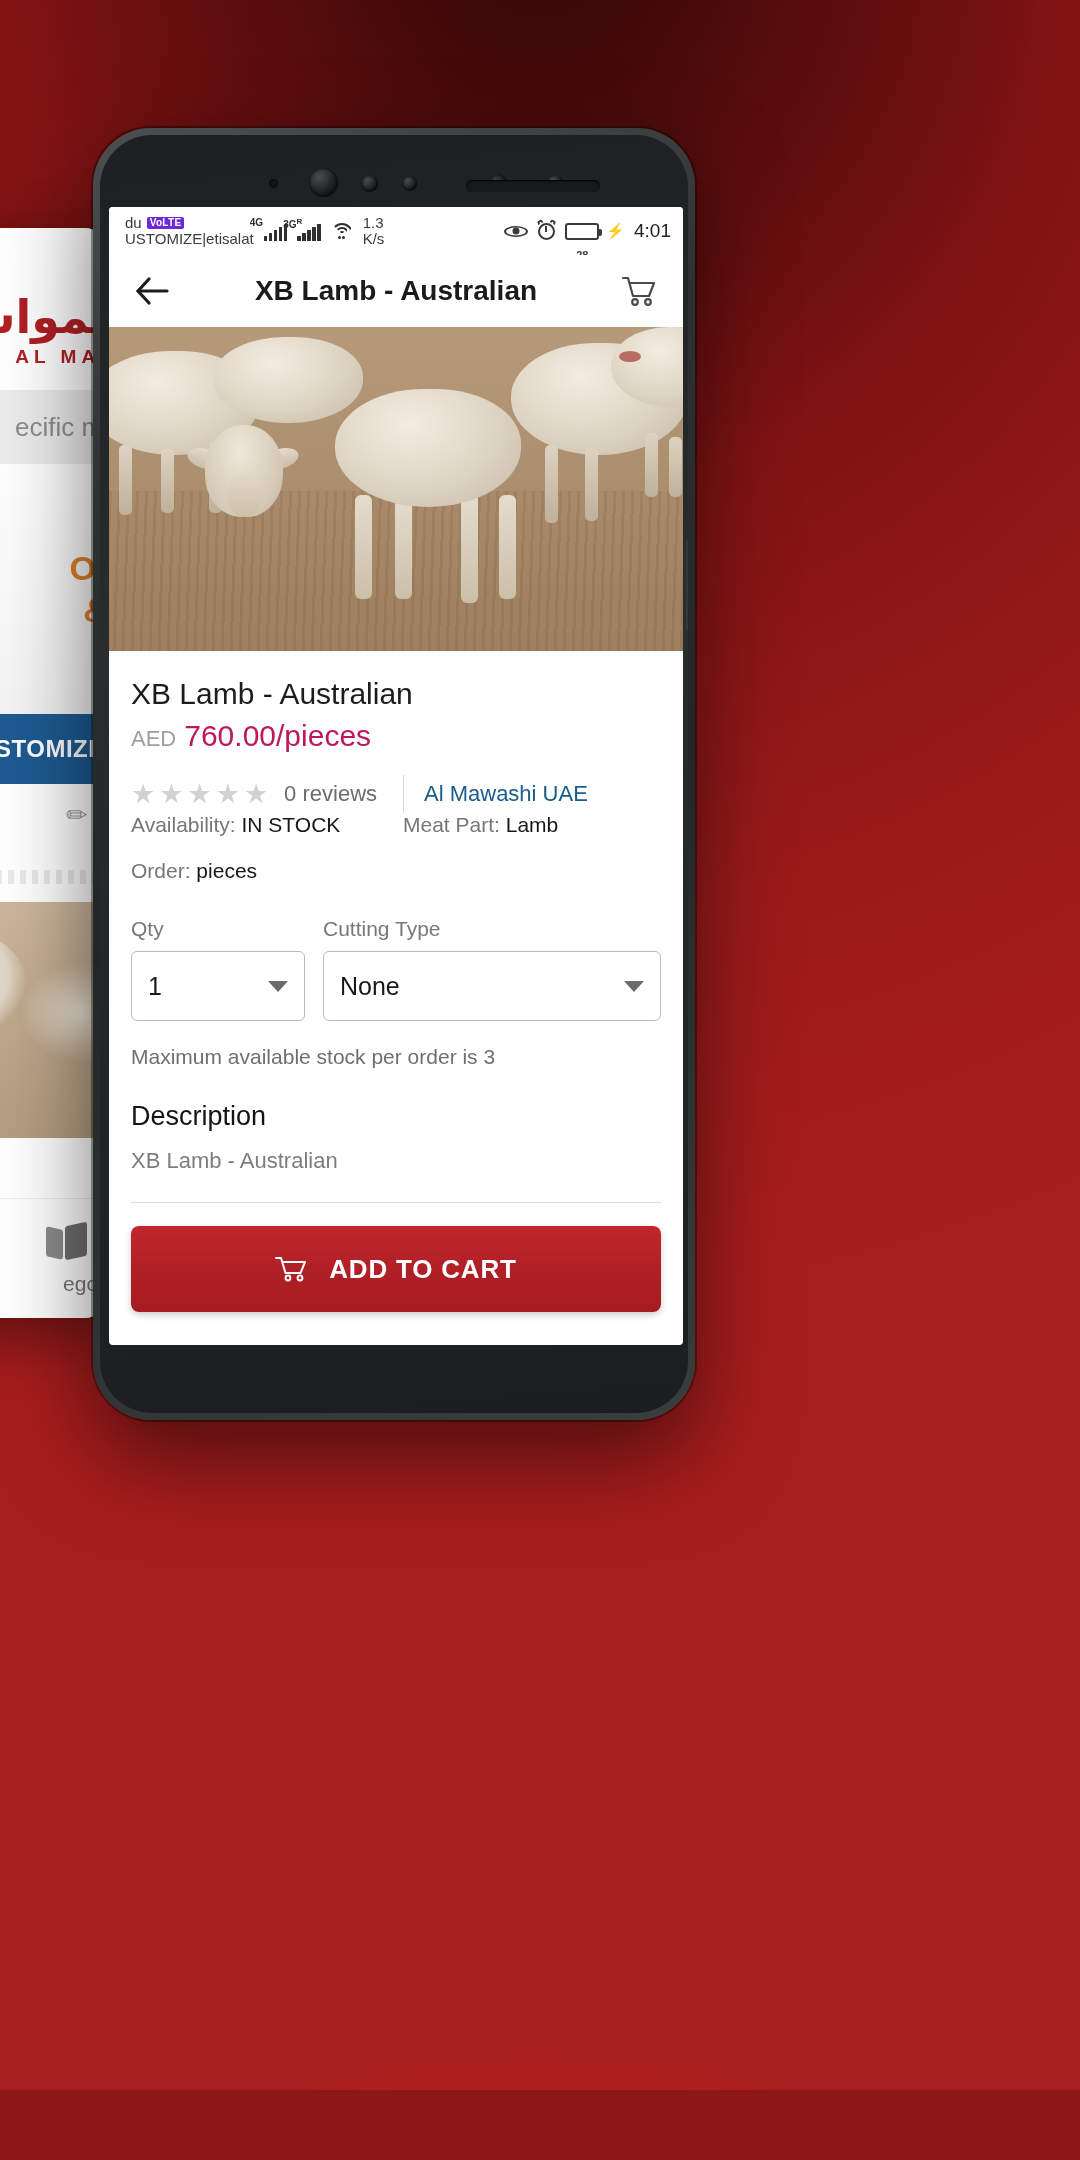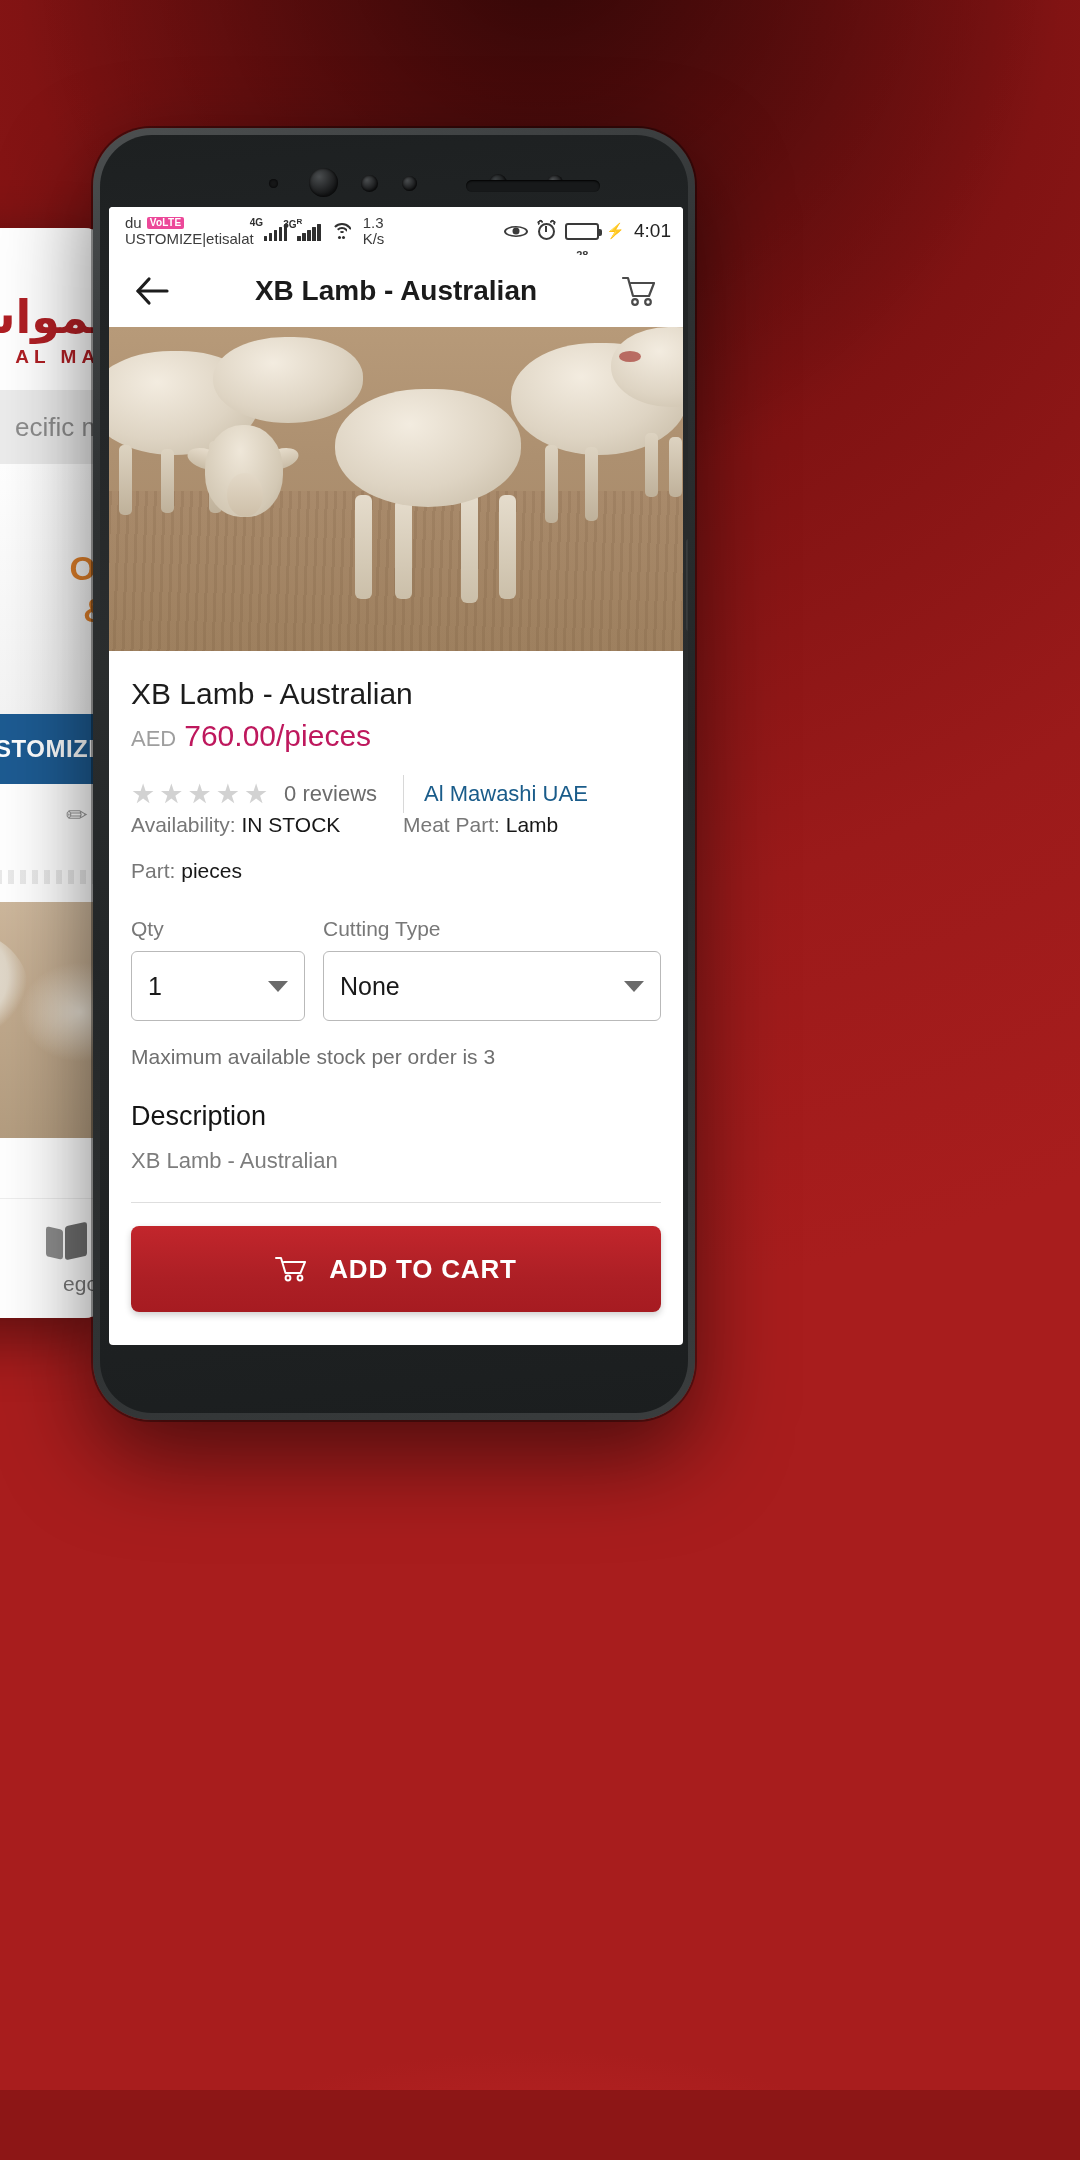--- a/index.html
+++ b/index.html
@@ -162,21 +162,21 @@
 
   
   #statusbar {
     height:48px; display:flex; align-items:center; padding:0 12px 0 16px;
     background:#fff; color:#3a3a3a; gap:10px;
   }
   #carrier { line-height:1.05; }
   #carrier .r1 { font-size:15px; display:flex; align-items:center; gap:5px; }
   #carrier .r2 { font-size:15px; color:#3c3c3c; }
   .volte {
-    background:#ec4899; color:#fff; font-size:10px; font-weight:bold;
+    background:#6d28d9; color:#fff; font-size:10px; font-weight:bold;
     padding:1px 3px; border-radius:2px; letter-spacing:.3px;
   }
   .sig { display:flex; align-items:flex-end; gap:1px; height:20px; position:relative; }
   .sig .g { display:flex; align-items:flex-end; gap:1.5px; height:17px; }
   .sig .g b { width:3.5px; background:#2f2f2f; border-radius:.5px; }
   .sig .g b:nth-child(1){height:5px;}
   .sig .g b:nth-child(2){height:8px;}
   .sig .g b:nth-child(3){height:11px;}
   .sig .g b:nth-child(4){height:14px;}
   .sig .g b:nth-child(5){height:17px;}
@@ -515,21 +515,21 @@
             <span>Availability:</span>
             <b>IN STOCK</b>
           </div>
           <div class="attr">
             <span>Meat Part:</span>
             <b>Lamb</b>
           </div>
         </div>
         <div class="attr-row" id="unit-row">
           <div class="attr">
-            <span>Part:</span>
+            <span>Order:</span>
             <b>pieces</b>
           </div>
         </div>
 
         <div id="selects">
           <div class="field" id="qty-field">
             <div class="field-label">Qty</div>
             <div class="select-box">
               <span class="val">1</span>
               <span class="caret"></span>

